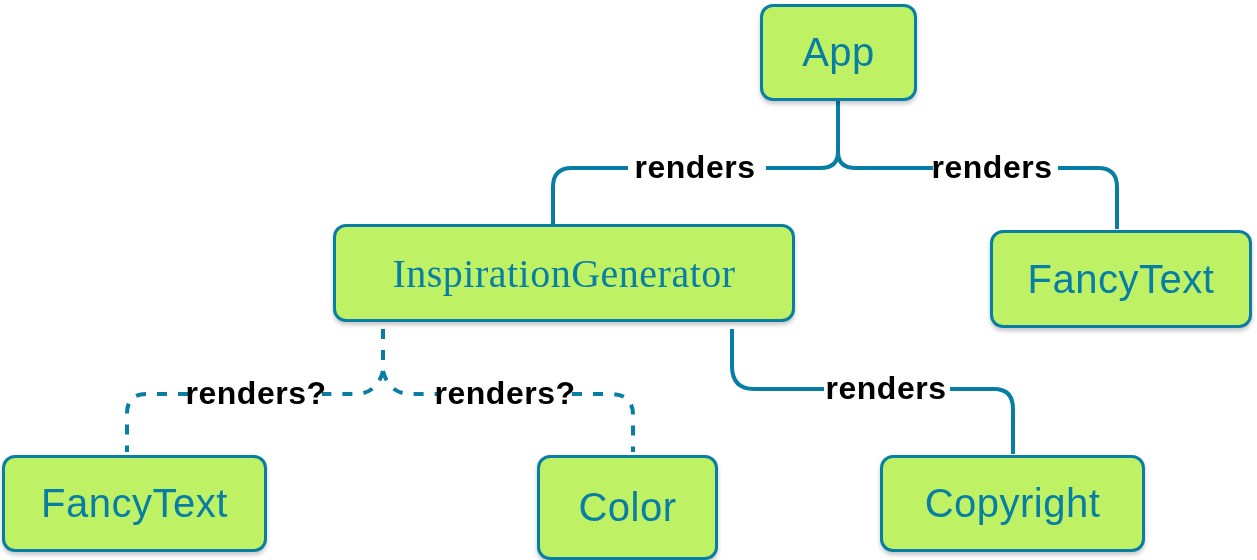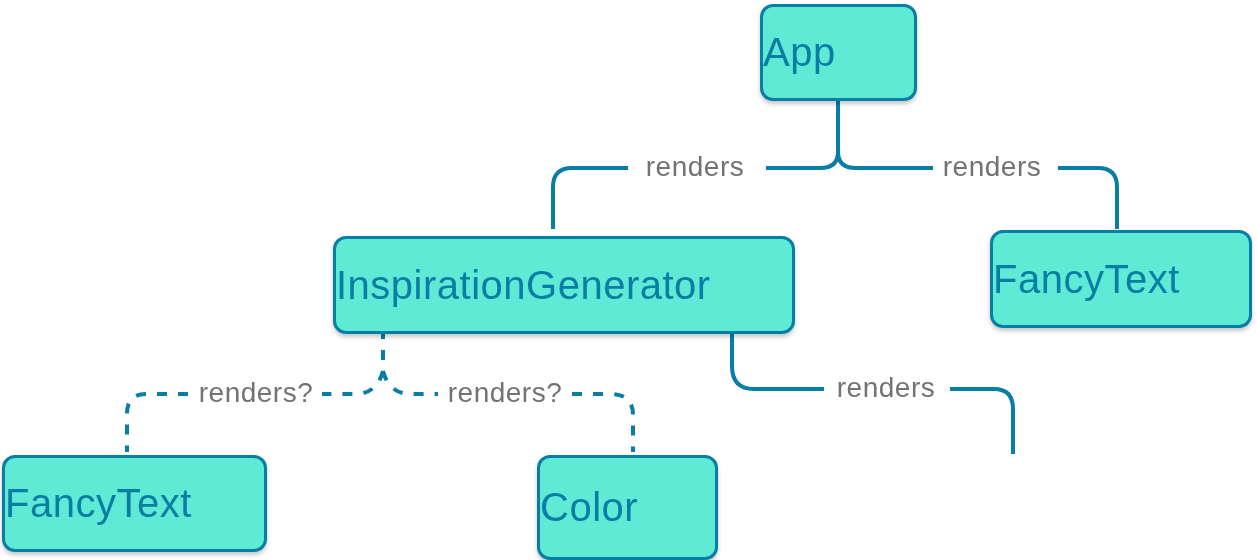--- a/index.html
+++ b/index.html
@@ -26,41 +26,41 @@
     fill: none;
     stroke: #087EA4;
     stroke-width: 4;
   }
   .edges-layer path.dashed {
     stroke-dasharray: 10 11;
   }
   .node {
     position: absolute;
     box-sizing: border-box;
-    background: #5eead4;
+    background: #bef264;
     border: 3px solid #087EA4;
     border-radius: 13px;
     box-shadow: 0 3px 4px rgba(0, 0, 0, 0.22);
     display: flex;
     align-items: center;
-    justify-content: flex-start;
+    justify-content: center;
   }
   .node .node-label {
     color: #087EA4;
     font-size: 40px;
     font-weight: 500;
     letter-spacing: 0.5px;
     white-space: nowrap;
   }
   .edge-label {
     position: absolute;
     transform: translate(-50%, -50%);
-    color: #737373;
-    font-size: 28px;
-    font-weight: 400;
+    color: #000000;
+    font-size: 32px;
+    font-weight: 700;
     letter-spacing: 0.5px;
     white-space: nowrap;
   }
 </style>
 </head>
 <body>
 
 <div class="canvas">
 
   <svg class="edges-layer" viewBox="0 0 1257 560">
@@ -95,30 +95,33 @@
   <span class="edge-label" style="left:695px; top:167px;">renders</span>
   <span class="edge-label" style="left:992px; top:167px;">renders</span>
   <span class="edge-label" style="left:256px; top:393px;">renders?</span>
   <span class="edge-label" style="left:505px; top:393px;">renders?</span>
   <span class="edge-label" style="left:886px; top:388px;">renders</span>
 
   <div class="node" style="left:760px; top:4px; width:157px; height:97px;">
     <span class="node-label">App</span>
   </div>
 
-  <div class="node" style="left:333px; top:236px; width:462px; height:98px;">
+  <div class="node" style="left:333px; top:224px; width:462px; height:98px;font-family:Liberation Serif, serif;">
     <span class="node-label">InspirationGenerator</span>
   </div>
 
   <div class="node" style="left:990px; top:230px; width:262px; height:98px;">
     <span class="node-label">FancyText</span>
   </div>
 
   <div class="node" style="left:2px; top:455px; width:265px; height:97px;">
     <span class="node-label">FancyText</span>
   </div>
 
   <div class="node" style="left:537px; top:455px; width:181px; height:105px;">
     <span class="node-label">Color</span>
   </div>
 
+  <div class="node" style="left:880px; top:455px; width:265px; height:97px;">
+    <span class="node-label">Copyright</span>
+  </div>
 
 </div>
 
 </body></html>

